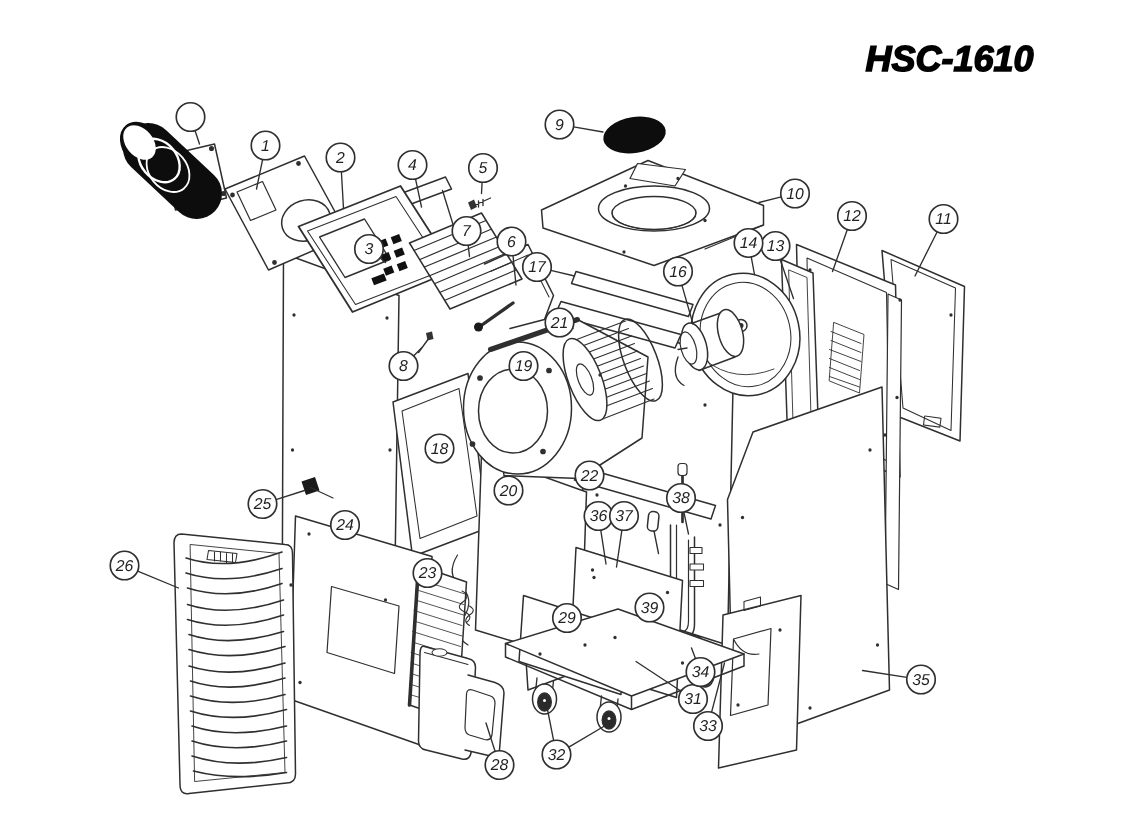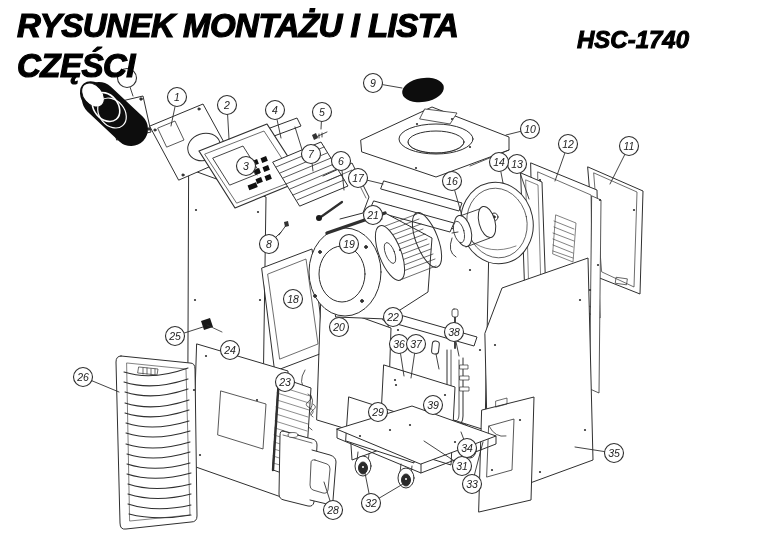--- a/index.html
+++ b/index.html
@@ -12,22 +12,21 @@
       font-style:italic;font-weight:bold;font-size:24px;color:#000;
       -webkit-text-stroke:1px #000;pointer-events:none;}
   svg.diagram{position:absolute;left:0;top:0;z-index:1;}
   .callout-num{font-family:"Liberation Sans",sans-serif;font-style:italic;font-size:10.5px;fill:#222;}
 </style>
 </head>
 <body>
 
 <div class="page">
 
-  <h1 class="page-title">RYSUNEK MONTAŻU I LISTA CZĘŚCI</h1>
-  <div class="model-no">HSC-1740</div>
+  <div class="model-no">HSC-1610</div>
 
   <svg class="diagram" width="764" height="546" viewBox="0 0 764 546" fill="none" stroke="#2f2f2f" stroke-width="1" stroke-linejoin="round" stroke-linecap="round">
 
     <g>
       <polygon points="588,167 643,191 640,294 597,277" fill="#fff"></polygon>
       <polygon points="594,173 637,192 634,287 602,272" stroke-width="0.7"></polygon>
       <rect x="616" y="278" width="11" height="6" transform="rotate(8 621 281)" stroke-width="0.7"></rect>
     </g>
 
     <g>

